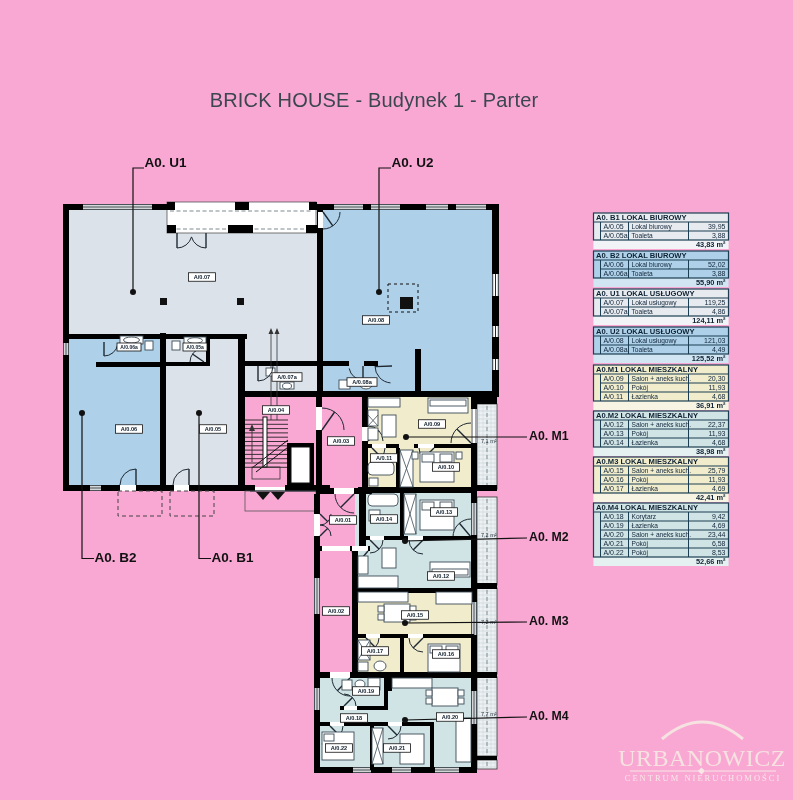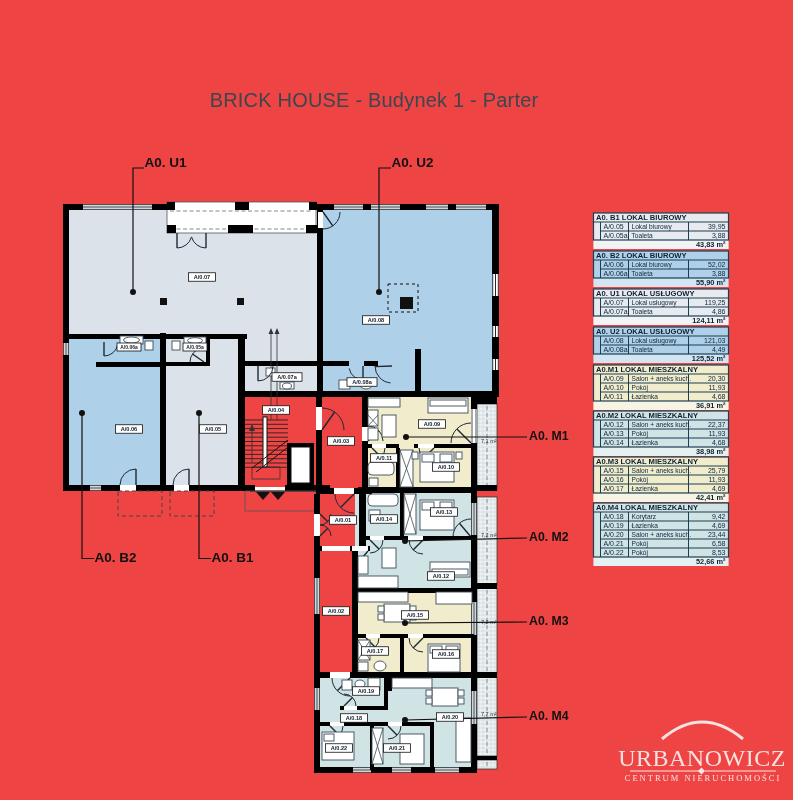--- a/index.html
+++ b/index.html
@@ -1,16 +1,16 @@
 <!DOCTYPE html>
 <html><head>
 <meta charset="utf-8">
 <style>
 html,body{margin:0;padding:0;background:#ffffff;}
-#canvas{position:relative;width:793px;height:800px;background:#ef4444;overflow:hidden;}
+#canvas{position:relative;width:793px;height:800px;background:#f9a8d4;overflow:hidden;}
 svg{font-family:"Liberation Sans", sans-serif;}
 </style>
 </head>
 <body>
 <div id="canvas">
 <svg width="793" height="800" viewBox="0 0 793 800">
 
 <text x="374" y="107" font-size="20" text-anchor="middle" fill="#3b464f" letter-spacing="0.2">BRICK HOUSE - Budynek 1 - Parter</text>
 
 <rect x="66" y="207" width="254" height="132" fill="#dce2e9"></rect>

